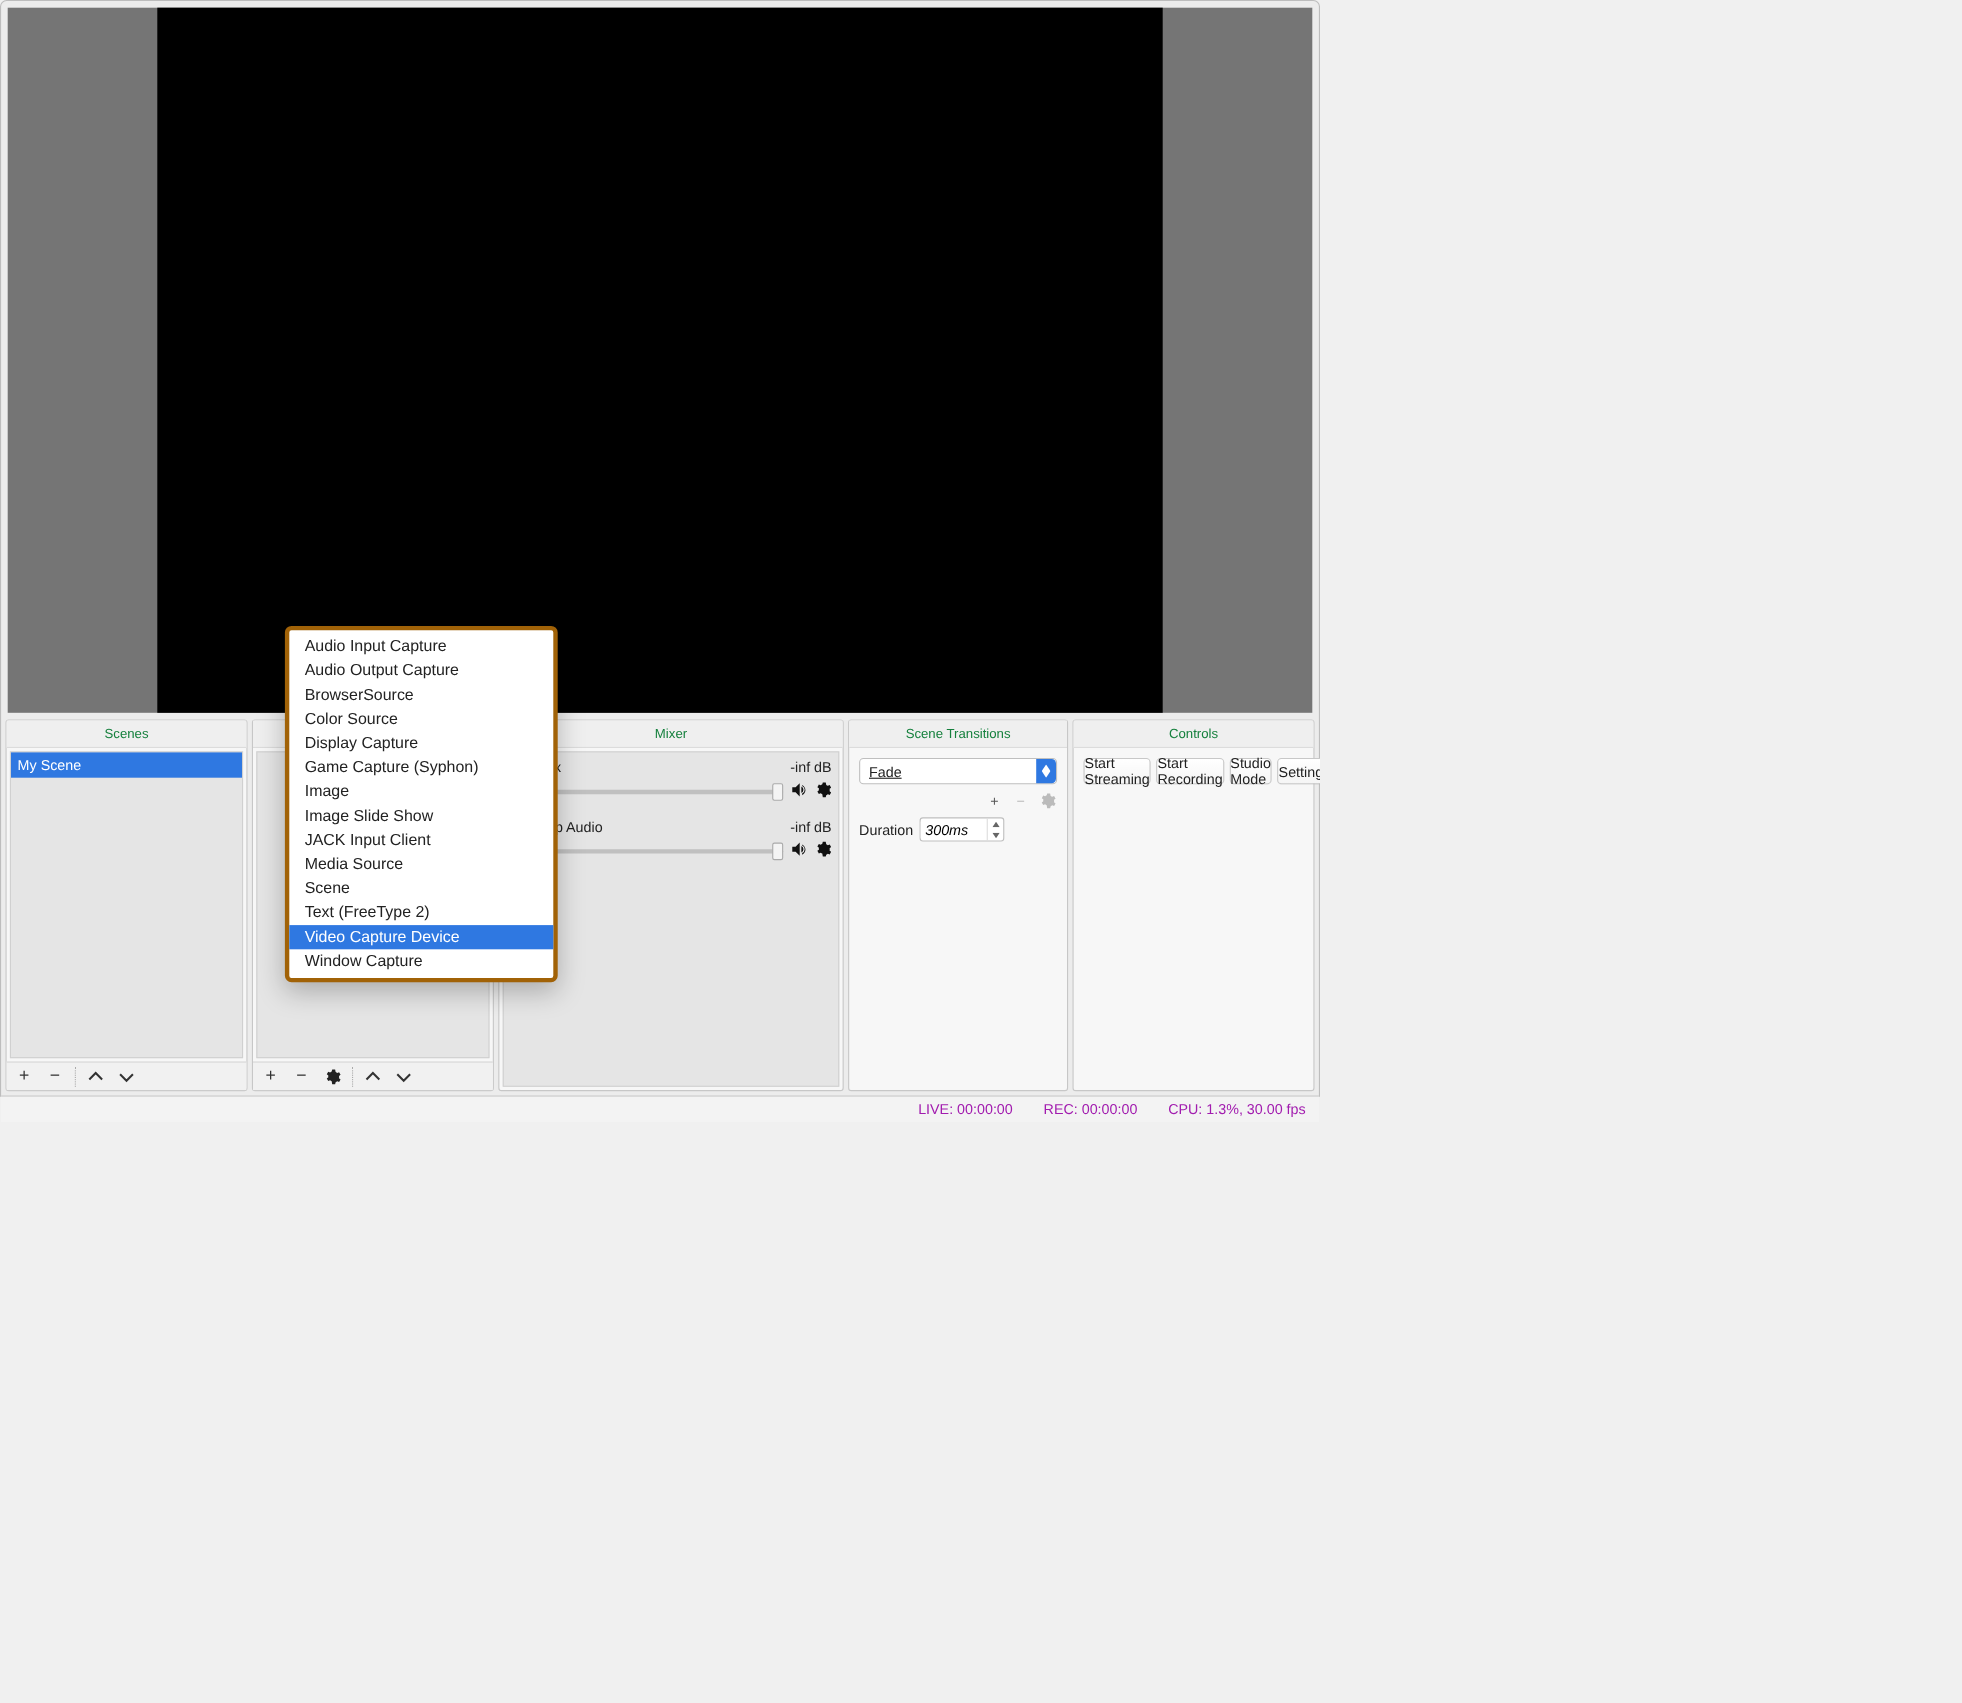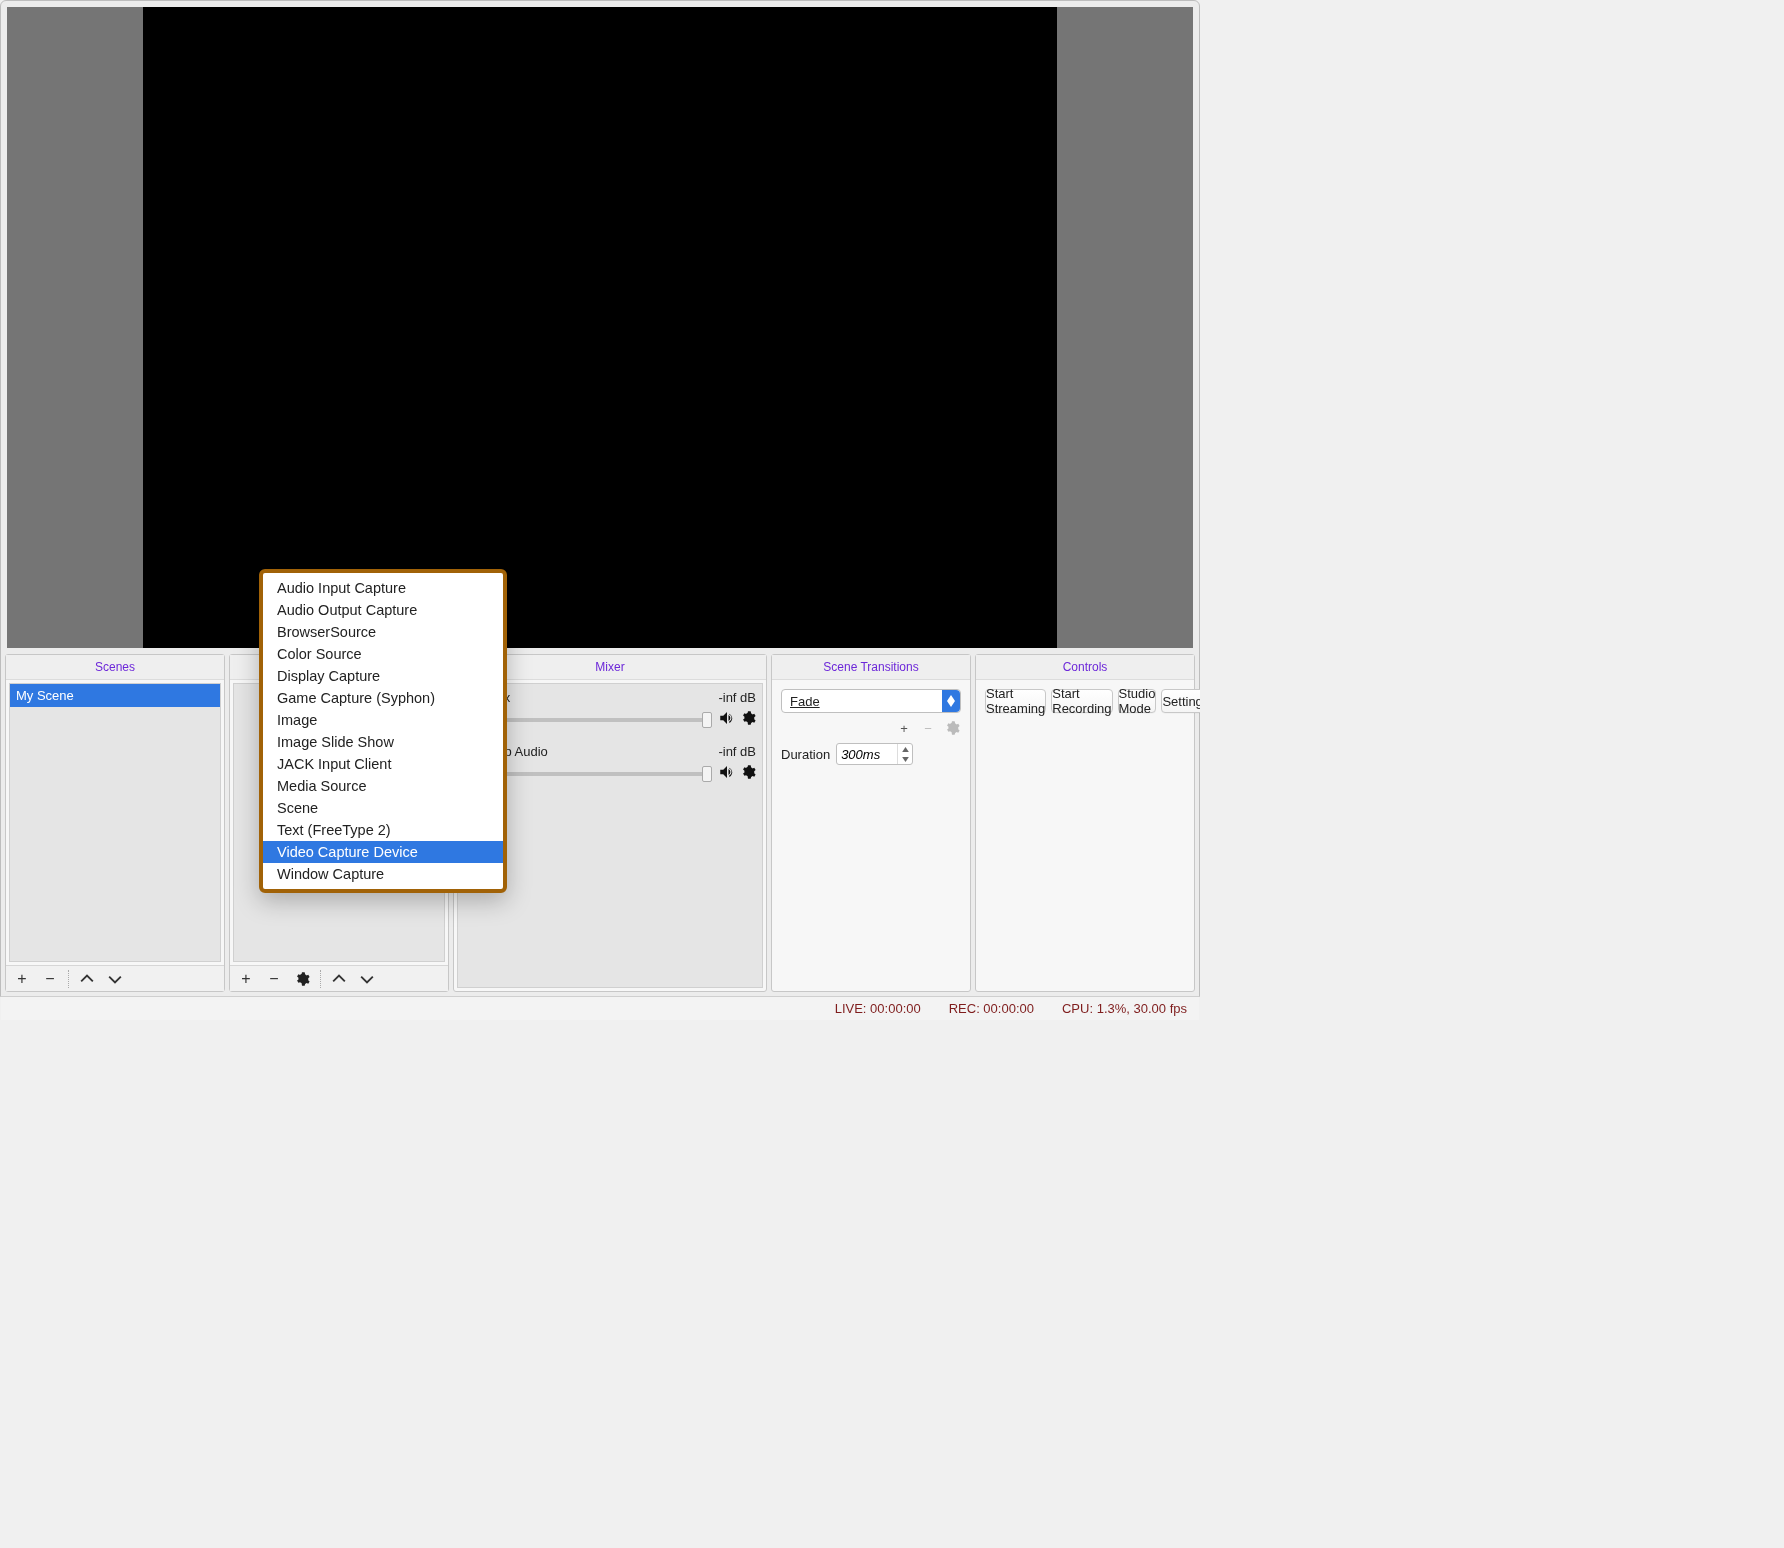--- a/index.html
+++ b/index.html
@@ -7,21 +7,21 @@
   .window { width: 1200px; height: 997px; background: #ececec; border: 1px solid #bdbdbd; border-radius: 6px 6px 0 0; display: flex; flex-direction: column; position: relative; }
   .titlebar { height: 28px; background: linear-gradient(#f6f6f6,#e8e8e8); border-bottom: 1px solid #d0d0d0; display: flex; align-items: center; padding: 0 8px; border-radius: 6px 6px 0 0; }
   .traffic { display:flex; gap:8px; align-items:center; }
   .dot { width:12px; height:12px; border-radius:50%; border:0.5px solid rgba(0,0,0,.15);}
   .dot.red{background:#ff5f57;} .dot.yellow{background:#febc2e;} .dot.green{background:#28c840;}
   .title { flex:1; text-align:center; font-size:13px; color:#3a3a3a; }
   .preview-wrap { flex:1; background:#757575; margin:6px; display:flex; align-items:center; justify-content:center; }
   .preview-canvas{ width:77%; height:100%; background:#000; }
   .panels-row { display:flex; gap:4px; padding:0 4px 4px 4px; height:342px; }
   .panel { background:#f7f7f7; border:1px solid #c7c7c7; border-radius:3px; display:flex; flex-direction:column; }
-  .panel-header { text-align:center; font-size:12px; color:#6d28d9; padding:5px 0; border-bottom:1px solid #dcdcdc; background:#efefef;}
+  .panel-header { text-align:center; font-size:12px; color:#15803d; padding:5px 0; border-bottom:1px solid #dcdcdc; background:#efefef;}
   .panel-body { flex:1; background:#e5e5e5; margin:3px; border:1px solid #d0d0d0; display:flex; flex-direction:column; position:relative;}
   .list-row { padding:4px 6px; font-size:13px;}
   .list-row.selected { background:#2f78e1; color:#fff; }
   .panel-toolbar { height:26px; background:#f1f1f1; border-top:1px solid #d6d6d6; display:flex; align-items:center; gap:0; padding:0 2px;}
   .tb-btn { width:28px; height:22px; display:flex; align-items:center; justify-content:center; color:#333; font-size:16px; border-radius:3px; }
   .tb-sep { width:1px; height:18px; border-left:1px dotted #aaa; margin:0 4px;}
   .scenes { width:220px;}
   .sources { width:220px;}
   .mixer { flex:1.6;}
   .transitions { width:200px;}
@@ -45,21 +45,21 @@
   .ico-sm{width:18px;height:18px; display:flex; align-items:center; justify-content:center; color:#555;}
   .ico-sm.dis{color:#bbb;}
   .duration-row{display:flex; align-items:center; gap:6px;}
   .spin{display:flex; align-items:center; background:#fff; border:1px solid #bfbfbf; border-radius:3px; height:22px;}
   .spin input{border:none; outline:none; width:60px; padding:0 4px; font-size:13px;font-style:italic;}
   .spin-arrows{display:flex; flex-direction:column; border-left:1px solid #ddd;}
   .spin-arrows div{width:14px;height:10px; display:flex; align-items:center; justify-content:center;}
   .spin-arrows svg{width:7px;height:5px; fill:#666;}
   .controls-body{ padding:6px; display:flex; flex-direction:row; gap:5px;}
   .mac-btn{ background:linear-gradient(#ffffff,#f5f5f5); border:1px solid #c8c8c8; border-radius:4px; height:24px; font-size:13px; display:flex; align-items:center; justify-content:center; box-shadow:0 0.5px 0 rgba(0,0,0,.05);}
-  .status-bar{ height:24px; background:#f3f3f3; border-top:1px solid #cfcfcf; display:flex; align-items:center; justify-content:flex-end; gap:28px; padding:0 12px; font-size:13px; color:#7f1d1d; position:absolute; bottom:-24px; left:0; right:0;}
+  .status-bar{ height:24px; background:#f3f3f3; border-top:1px solid #cfcfcf; display:flex; align-items:center; justify-content:flex-end; gap:28px; padding:0 12px; font-size:13px; color:#a21caf; position:absolute; bottom:-24px; left:0; right:0;}
   
   .popup{ position:absolute; left:258px; top:568px; width:248px; background:#fff; border:4px solid #a16207; border-radius:6px; box-shadow:0 8px 24px rgba(0,0,0,.25); padding:4px 0; z-index:50;}
   .popup-item{ padding:3px 14px; font-size:14.5px; color:#222;}
   .popup-item.hl{ background:#2f78e1; color:#fff;}
   .chev{width:14px;height:14px;}
 </style>
 </head>
 <body>
 
 <div class="window">

